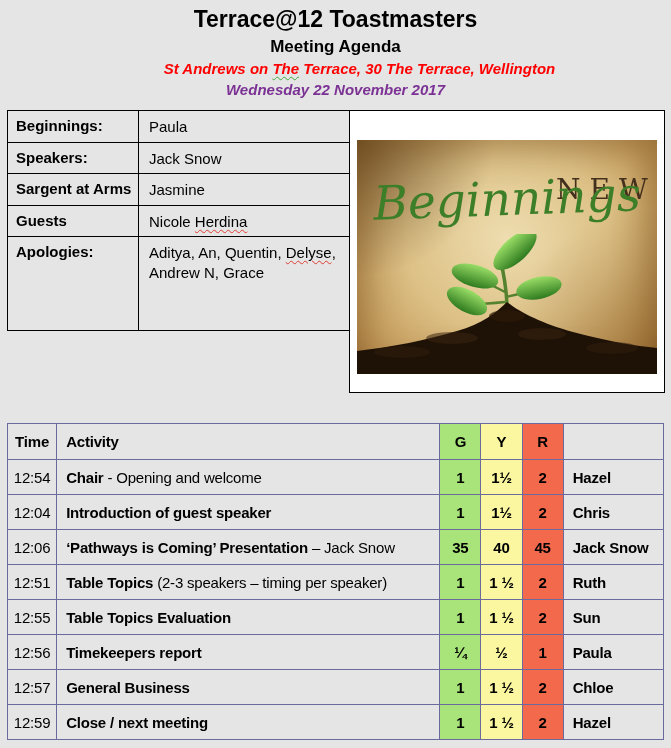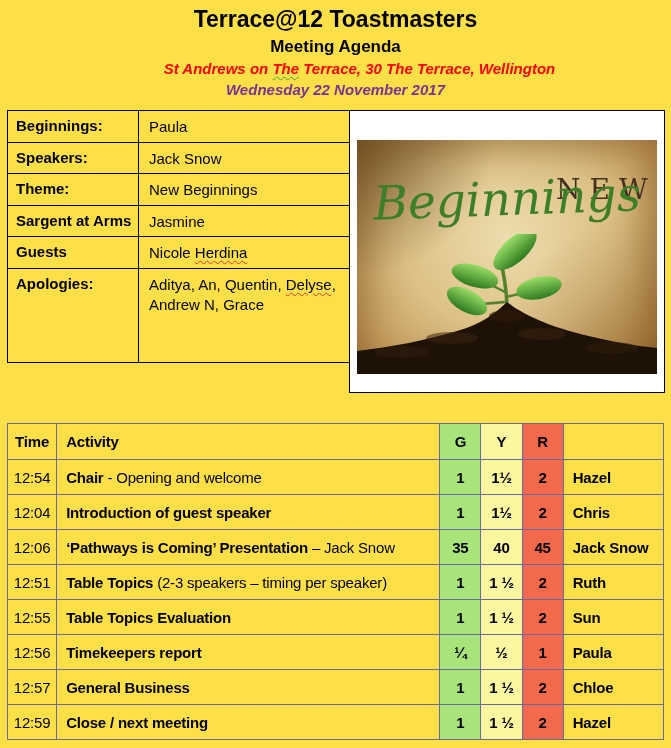--- a/index.html
+++ b/index.html
@@ -1,16 +1,16 @@
 <!DOCTYPE html>
 <html style="--agenda-border: #6A6A9E;"><head>
 <meta charset="utf-8">
 <style>
   html,body{margin:0;padding:0;background:#fff;}
-  .page{position:relative;width:671px;height:748px;background:#fde047;
+  .page{position:relative;width:671px;height:748px;background:#e5e5e5;
         font-family:"Liberation Sans",sans-serif;color:#000;overflow:hidden;}
 
   
   .hdr{position:absolute;left:0;width:100%;text-align:center;white-space:nowrap;}
   .hdr-title{top:6px;font-size:23px;font-weight:bold;}
   .hdr-sub{top:37px;font-size:17px;font-weight:bold;}
   .hdr-venue{top:60px;font-size:15px;font-weight:bold;font-style:italic;}
   .hdr-date{top:81px;font-size:15px;font-weight:bold;font-style:italic;}
 
   .wavy-red{text-decoration:underline wavy #e03c31;text-decoration-thickness:1px;text-underline-offset:2px;}
@@ -67,24 +67,20 @@
 
   <table class="info-table">
     <tbody id="info-body">
         <tr>
           <td class="lab">Beginnings:</td>
           <td class="val"><span>Paula</span></td>
         </tr>
         <tr>
           <td class="lab">Speakers:</td>
           <td class="val"><span>Jack Snow</span></td>
-        </tr>
-        <tr>
-          <td class="lab">Theme:</td>
-          <td class="val"><span>New Beginnings</span></td>
         </tr>
         <tr>
           <td class="lab">Sargent at Arms</td>
           <td class="val"><span>Jasmine</span></td>
         </tr>
         <tr>
           <td class="lab">Guests</td>
           <td class="val"><span>Nicole </span><span class="wavy-red">Herdina</span></td>
         </tr>
         <tr>

